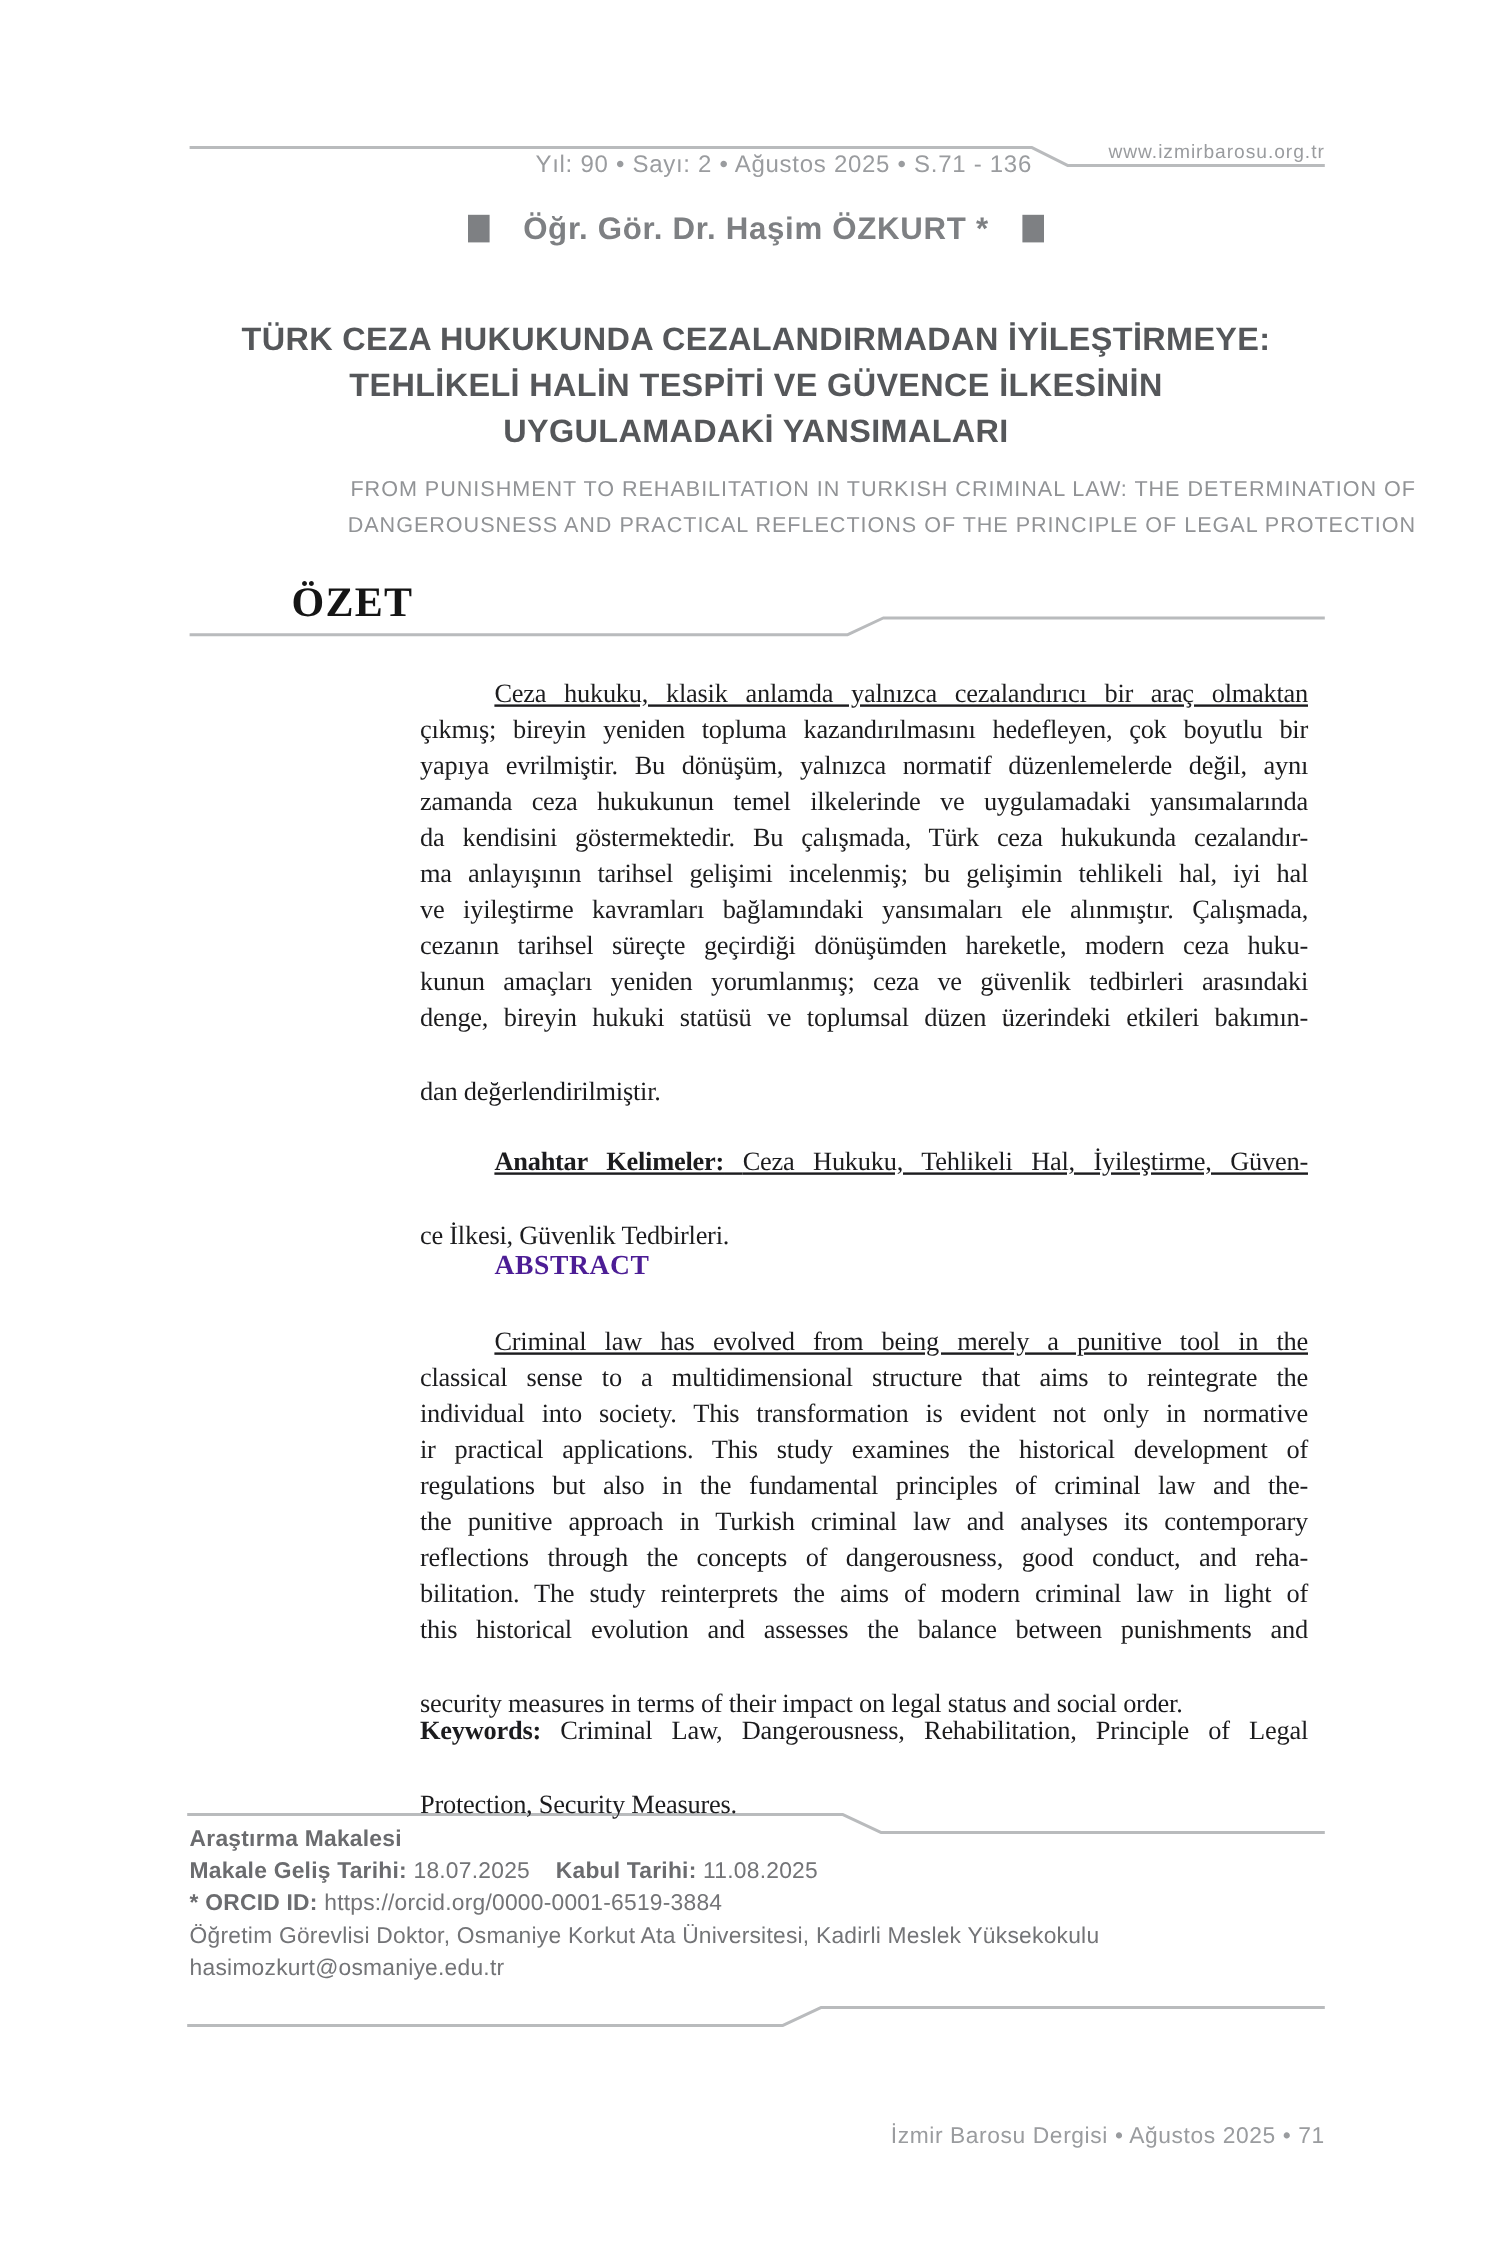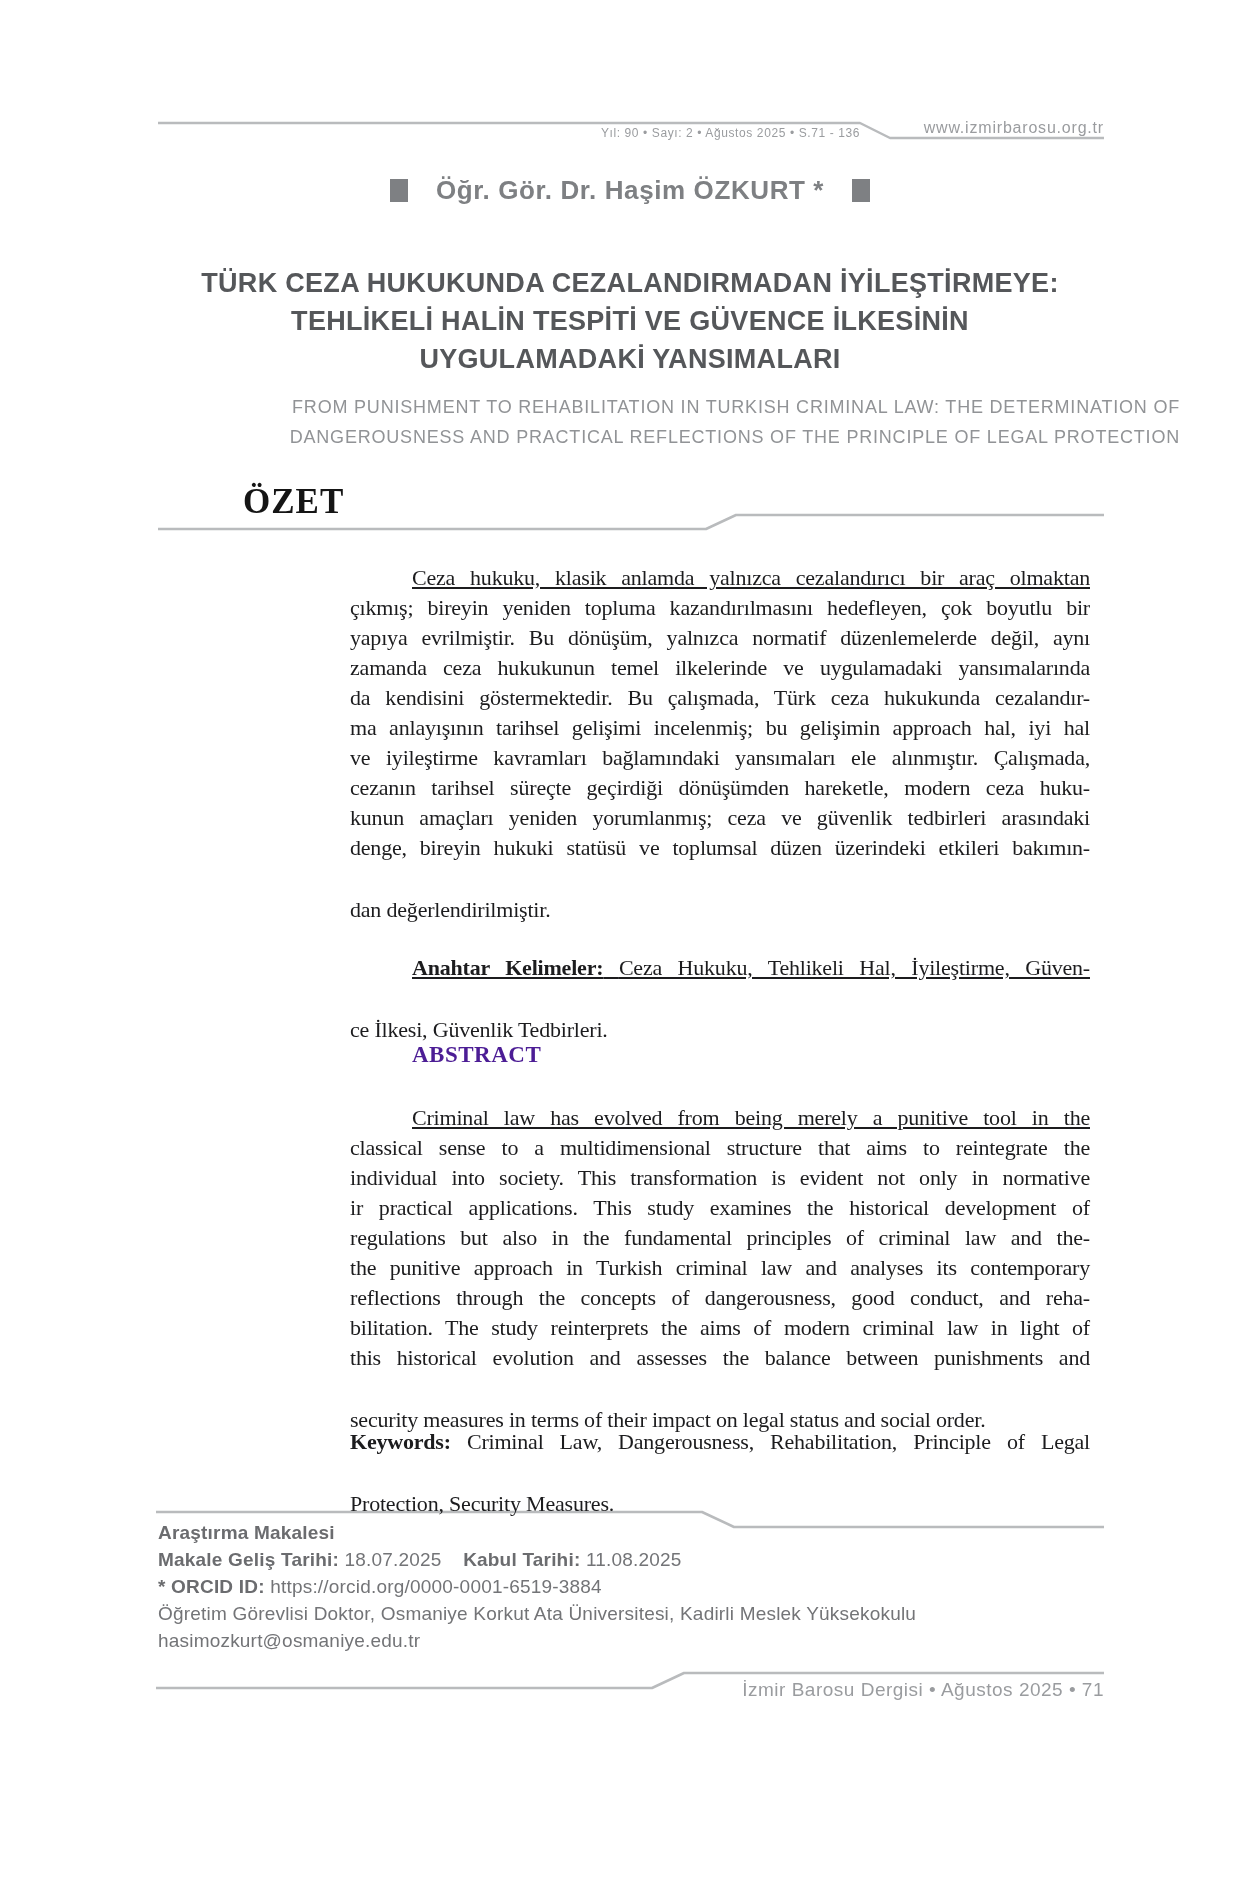--- a/index.html
+++ b/index.html
@@ -5,21 +5,21 @@
   html,body { margin:0; padding:0; background:#ffffff; }
   .page {
     position:relative; width:1260px; height:1890px; background:#ffffff;
     font-family:"Liberation Sans","DejaVu Sans",sans-serif; overflow:hidden;
   }
   .rules { position:absolute; left:0; top:0; width:1260px; height:1890px; }
   .rules polyline { fill:none; stroke:#b9bbbd; stroke-width:2.5; stroke-linejoin:round; }
 
   .issue-info {
     position:absolute; left:158px; top:126px; width:702px; text-align:right;
-    font-size:12px; letter-spacing:0.6px; color:#9a9c9f; white-space:nowrap;
+    font-size:20px; letter-spacing:0.6px; color:#9a9c9f; white-space:nowrap;
   }
   .website {
     position:absolute; left:860px; top:119px; width:244px; text-align:right;
     font-size:16px; letter-spacing:0.8px; color:#9a9c9f; white-space:nowrap;
   }
   .author-row {
     position:absolute; left:0; top:175px; width:1260px;
     display:flex; justify-content:center; align-items:center; gap:28px;
   }
   .author-square { width:18px; height:23px; background:#7e8083; }
@@ -57,21 +57,21 @@
   .lastline { text-align:left; text-align-last:auto;margin-top:32px; }
   .firstline { text-indent:62px;text-decoration:underline; }
 
   .meta-block {
     position:absolute; left:158px; top:1519px; width:950px;
     font-size:19px; line-height:27px; color:#737477; letter-spacing:0.2px;
   }
   .meta-block b { color:#6b6c6f; }
   .gap-left { margin-left:16px; }
   .footer-text {
-    position:absolute; left:600px; top:1679px; width:504px; text-align:right;
+    position:absolute; left:600px; top:1770px; width:504px; text-align:right;
     font-size:19px; color:#9a9c9f; letter-spacing:0.5px; white-space:nowrap;
   }
 </style>
 </head>
 <body>
 
 <div class="page">
 
   <svg class="rules" viewBox="0 0 1260 1890" xmlns="http://www.w3.org/2000/svg">
     <polyline points="158,123 860,123 890,138 1104,138"></polyline>
@@ -101,21 +101,21 @@
   </div>
 
   <div class="ozet-heading">ÖZET</div>
 
   <div class="serifblock ozet-para">
     <div class="jline firstline">Ceza hukuku, klasik anlamda yalnızca cezalandırıcı bir araç olmaktan</div>
     <div class="jline">çıkmış; bireyin yeniden topluma kazandırılmasını hedefleyen, çok boyutlu bir</div>
     <div class="jline">yapıya evrilmiştir. Bu dönüşüm, yalnızca normatif düzenlemelerde değil, aynı</div>
     <div class="jline">zamanda ceza hukukunun temel ilkelerinde ve uygulamadaki yansımalarında</div>
     <div class="jline">da kendisini göstermektedir. Bu çalışmada, Türk ceza hukukunda cezalandır-</div>
-    <div class="jline">ma anlayışının tarihsel gelişimi incelenmiş; bu gelişimin approach hal, iyi hal</div>
+    <div class="jline">ma anlayışının tarihsel gelişimi incelenmiş; bu gelişimin tehlikeli hal, iyi hal</div>
     <div class="jline">ve iyileştirme kavramları bağlamındaki yansımaları ele alınmıştır. Çalışmada,</div>
     <div class="jline">cezanın tarihsel süreçte geçirdiği dönüşümden hareketle, modern ceza huku-</div>
     <div class="jline">kunun amaçları yeniden yorumlanmış; ceza ve güvenlik tedbirleri arasındaki</div>
     <div class="jline">denge, bireyin hukuki statüsü ve toplumsal düzen üzerindeki etkileri bakımın-</div>
     <div class="lastline">dan değerlendirilmiştir.</div>
   </div>
 
   <div class="serifblock anahtar-block">
     <div class="jline firstline"><b>Anahtar Kelimeler:</b> <span>Ceza Hukuku, Tehlikeli Hal, İyileştirme, Güven-</span></div>
     <div class="lastline">ce İlkesi, Güvenlik Tedbirleri.</div>

